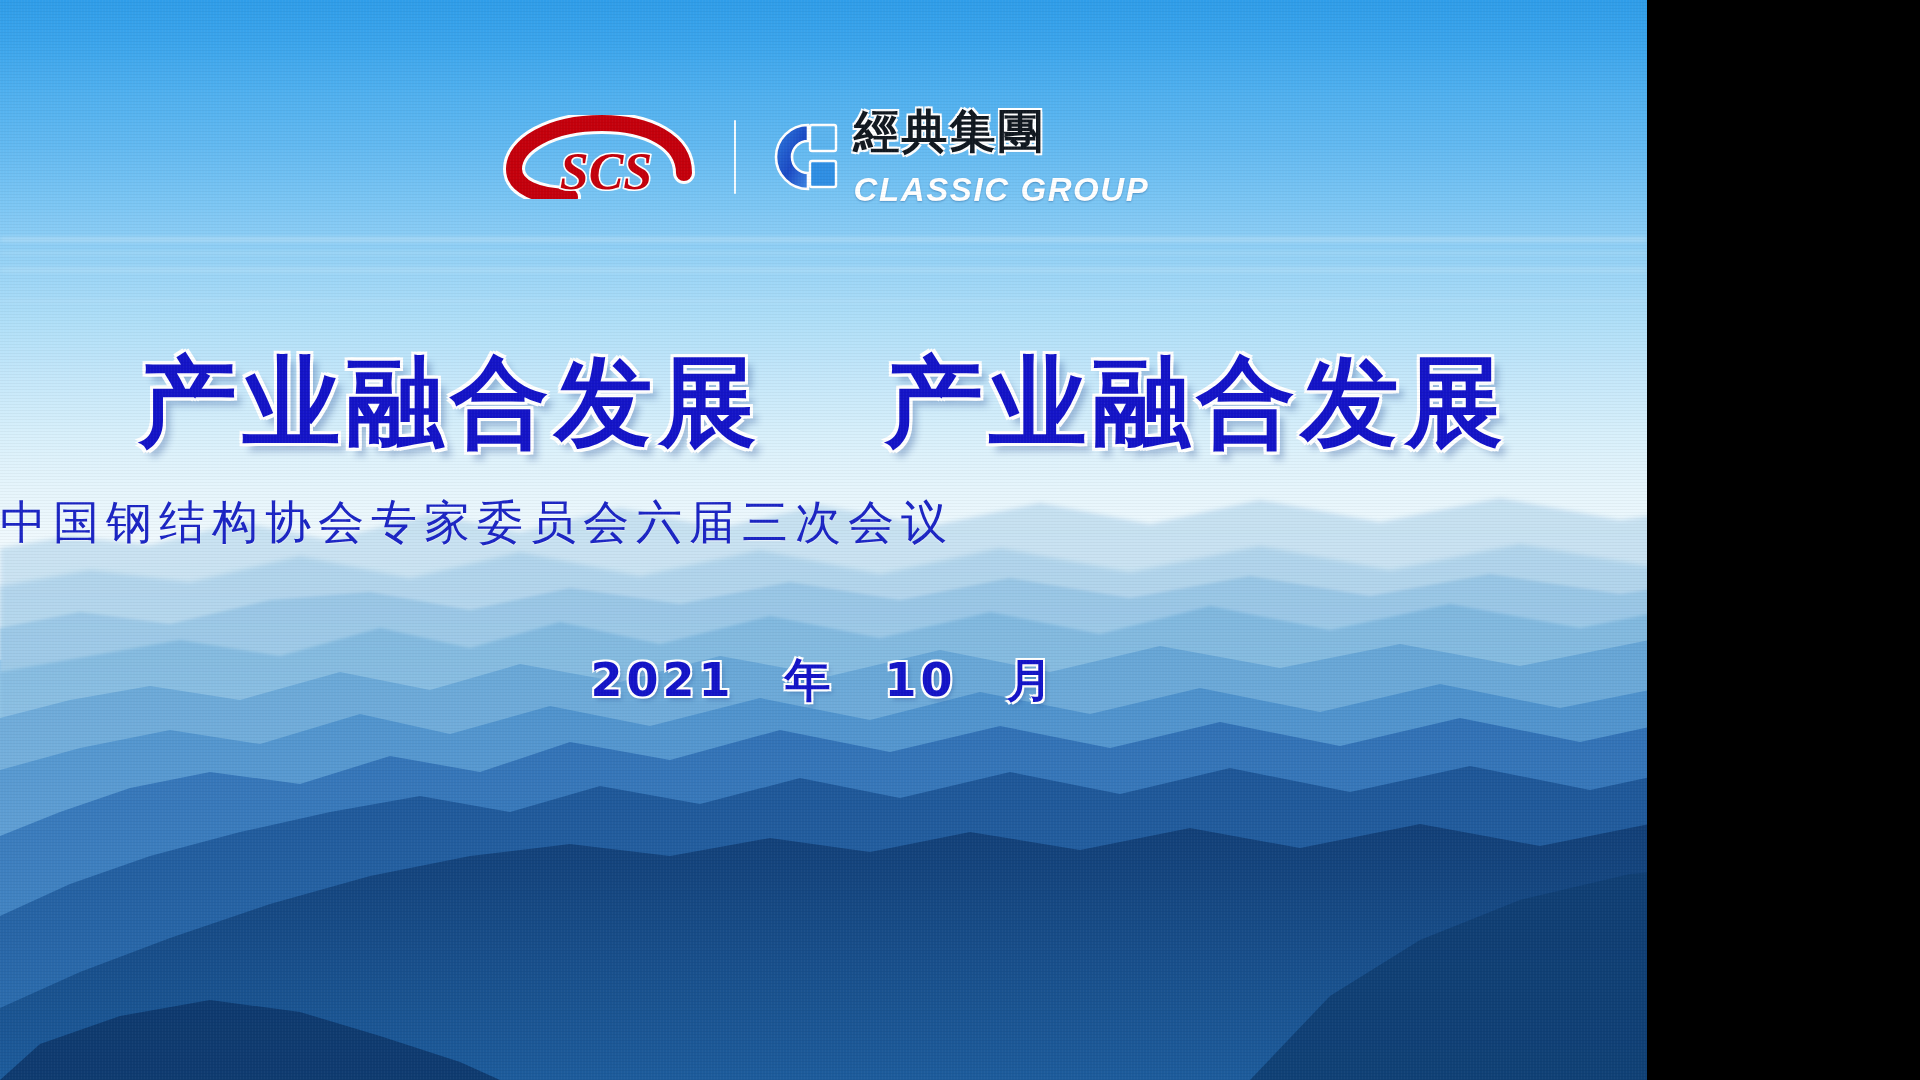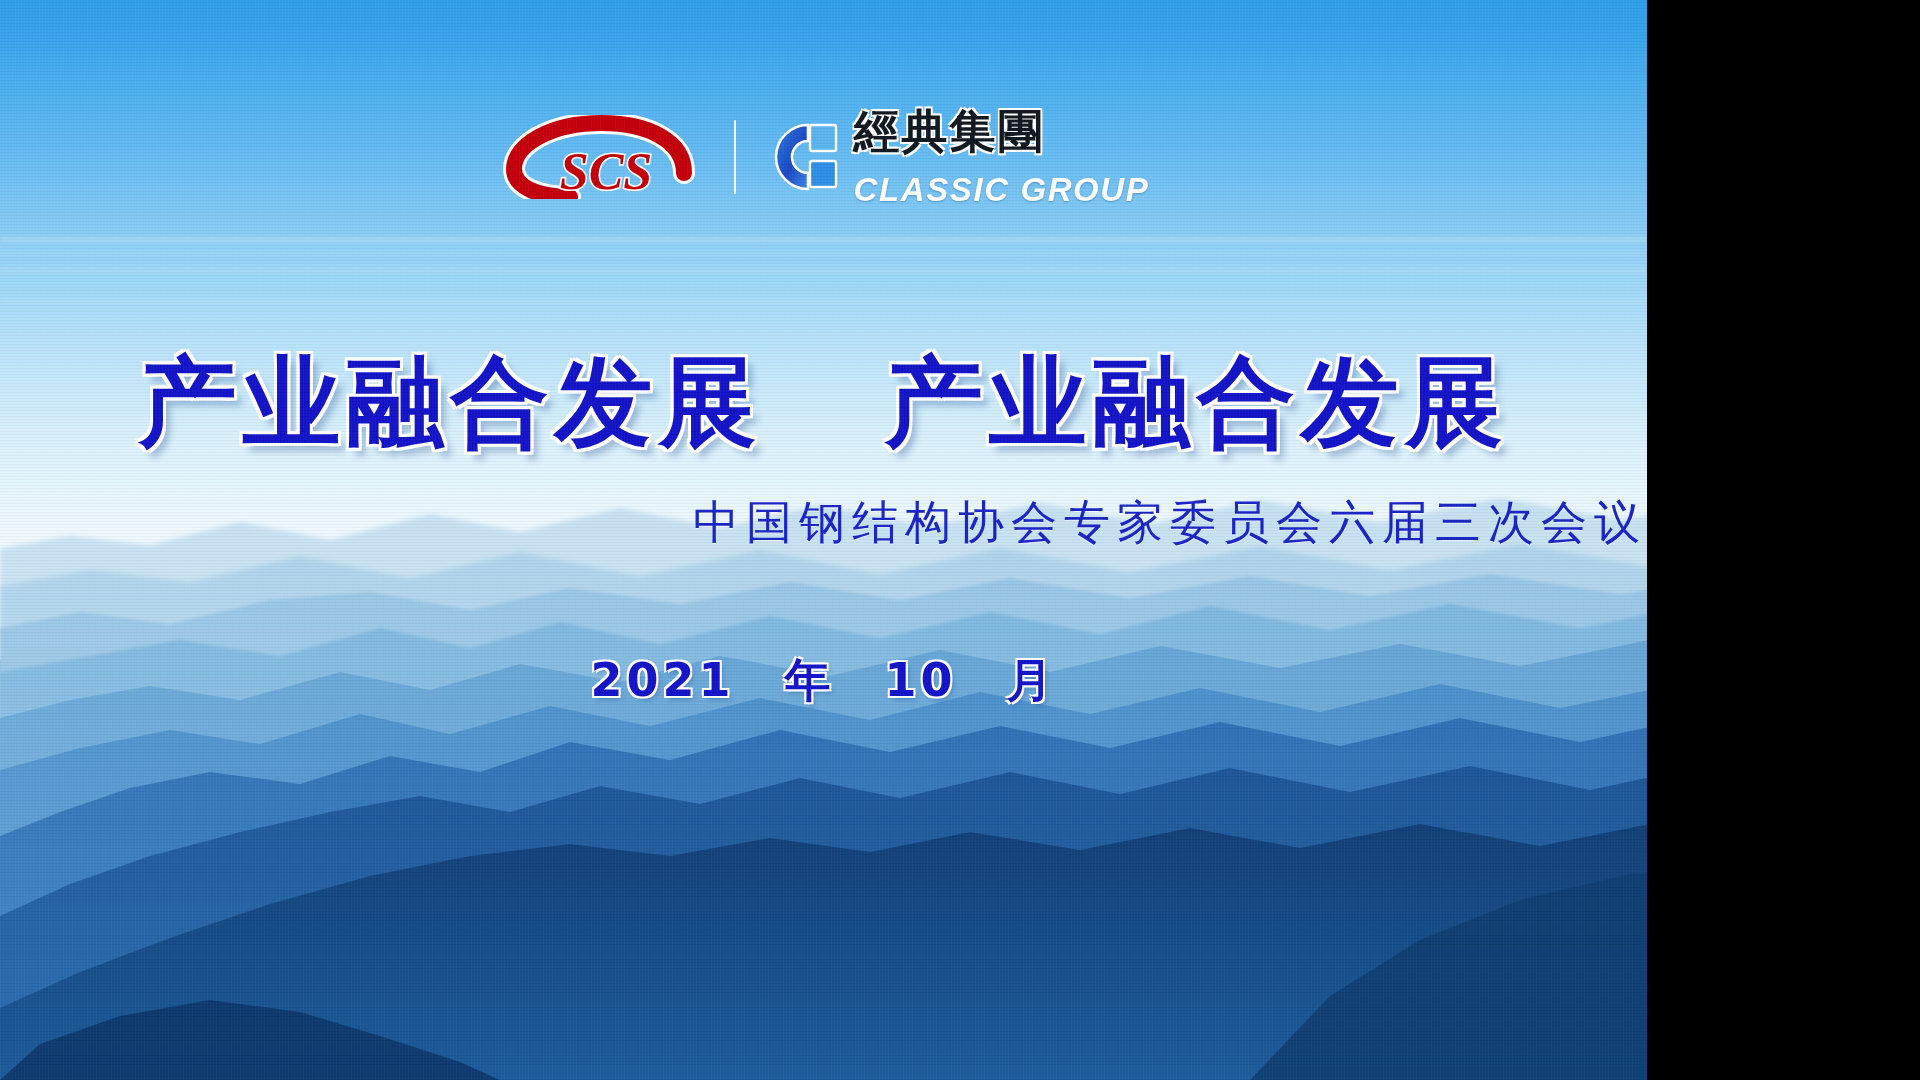--- a/index.html
+++ b/index.html
@@ -141,21 +141,21 @@
        0    3px 0 #ffffff,
        7px 8px 7px rgba(20,60,140,0.30);
   }
   .title-gap { display: inline-block; width: 42px; }
 
   
   .subtitle {
     position: absolute;
     left: 0; right: 0;
     top: 492px;
-    text-align: right;
+    text-align: left;
     font-family: "DejaVu Sans", sans-serif;
     font-size: 46px;
     font-weight: 500;
     letter-spacing: 7px;
     color: #1b25c4;
     white-space: nowrap;
     text-shadow: 0 1px 1px rgba(255,255,255,0.55);
   }
 
   

